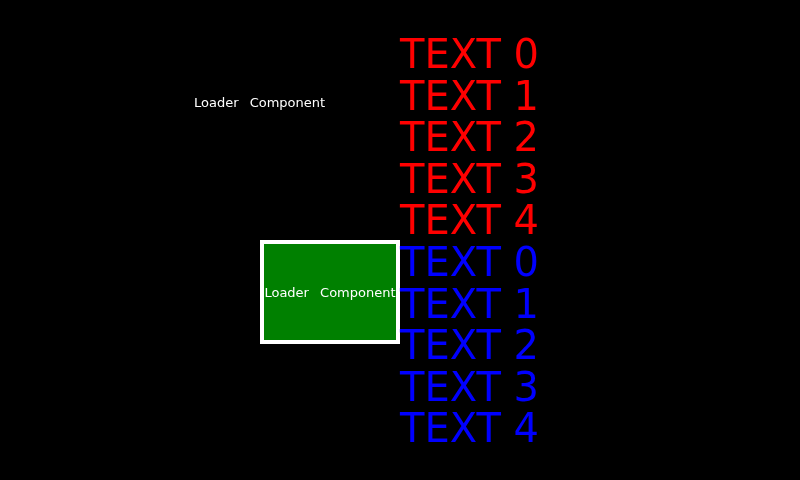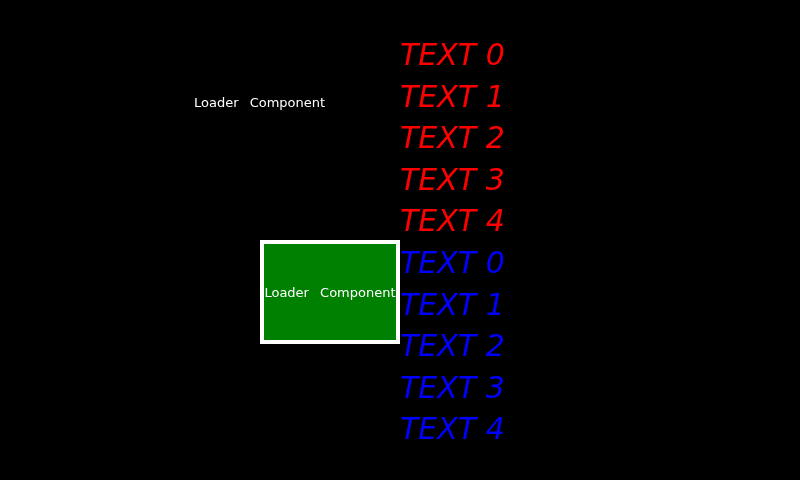--- a/index.html
+++ b/index.html
@@ -43,24 +43,23 @@
     font-size: 13px;
     color: #ffffff;
     word-spacing: 7px;
     white-space: nowrap;
   }
   
   .text-column {
     position: absolute;
     left: 400px;
     top: 34px;
-    font-size: 30px;
+    font-size: 40px;
     line-height: 41.6px;
     letter-spacing: 0;
-    font-style: italic;
   }
   .text-item {
     height: 41.6px;
     white-space: pre;
   }
 </style>
 </head>
 <body>
 
 <div class="screen" style="background-color: rgb(0, 0, 0);">

